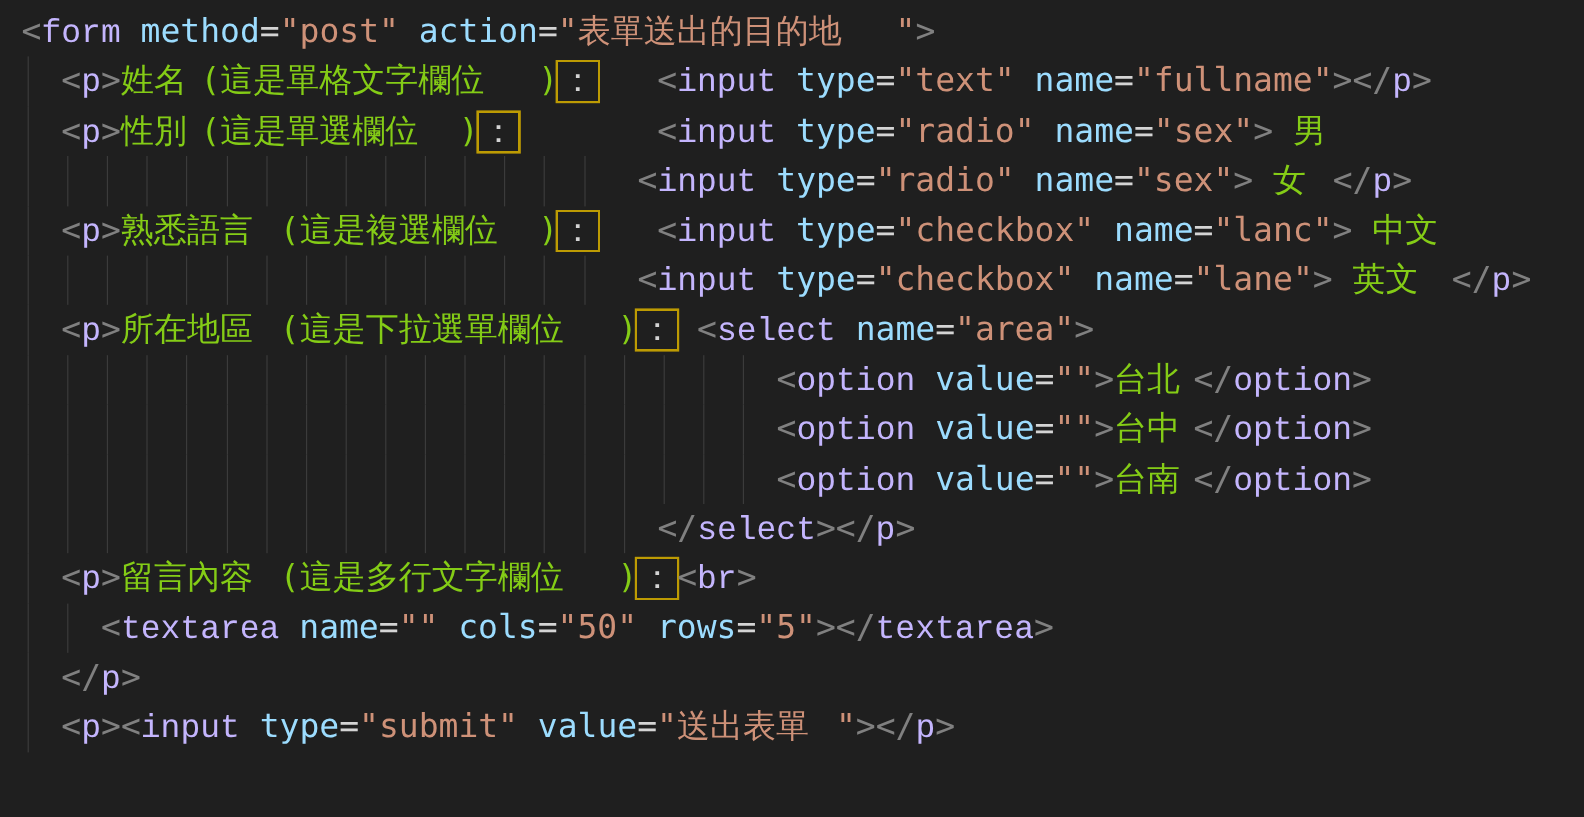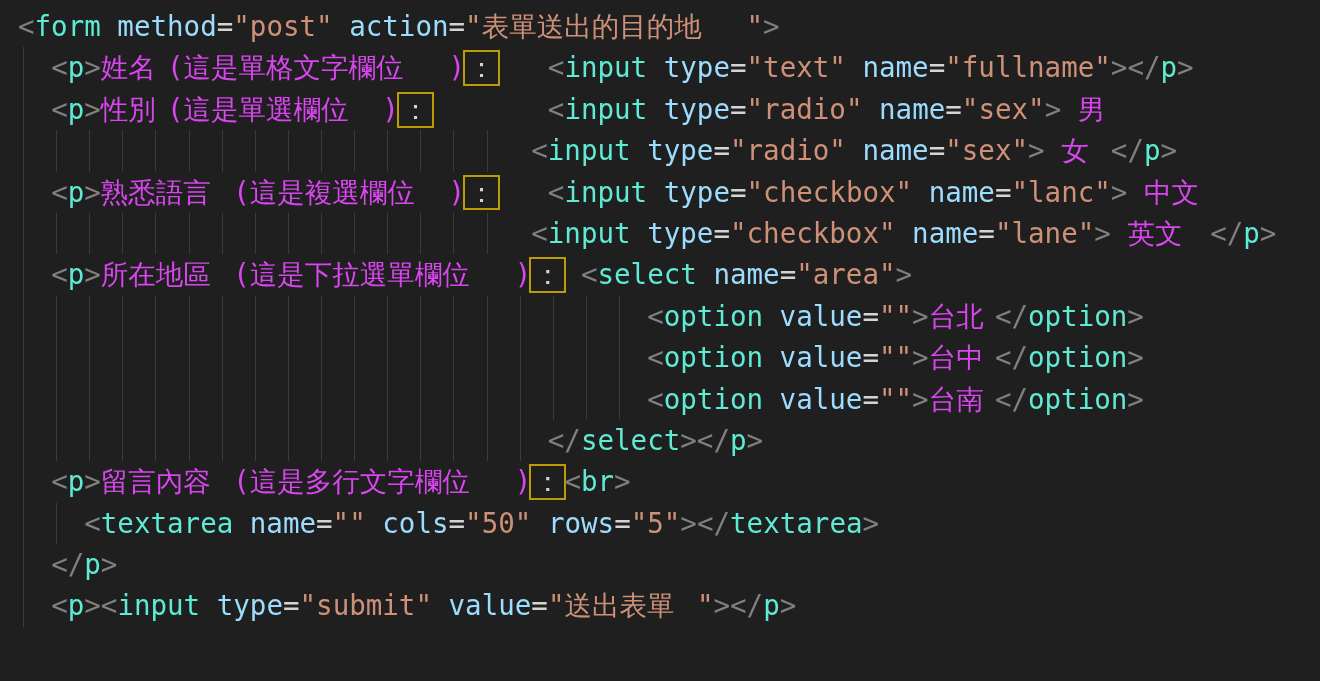--- a/index.html
+++ b/index.html
@@ -28,25 +28,25 @@
     white-space: pre;
   }
   .guide {
     position: absolute;
     top: 0;
     bottom: 0;
     width: 1px;
     background: #3b3b3b;
   }
   .tok-p   { color: #808080; }
-  .tok-tag { color: #5eead4; }
+  .tok-tag { color: #c4b5fd; font-family: Liberation Mono, monospace; }
   .tok-attr{ color: #9cdcfe; }
   .tok-eq  { color: #d4d4d4; }
   .tok-str { color: #ce9178; }
-  .tok-txt { color: #d946ef; }
+  .tok-txt { color: #84cc16; }
   .cjk {
     display: inline-block;
     overflow: visible;
     vertical-align: baseline;
   }
   .tok-box {
     color: #d4d4d4;
     line-height: 1.16;
     text-align: center;
     box-shadow: 0 0 0 2px #bd9b03;

